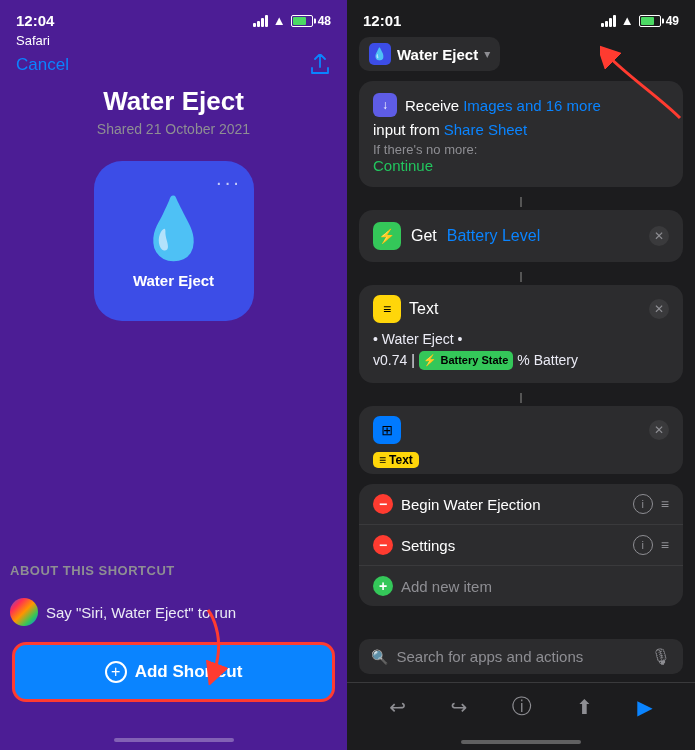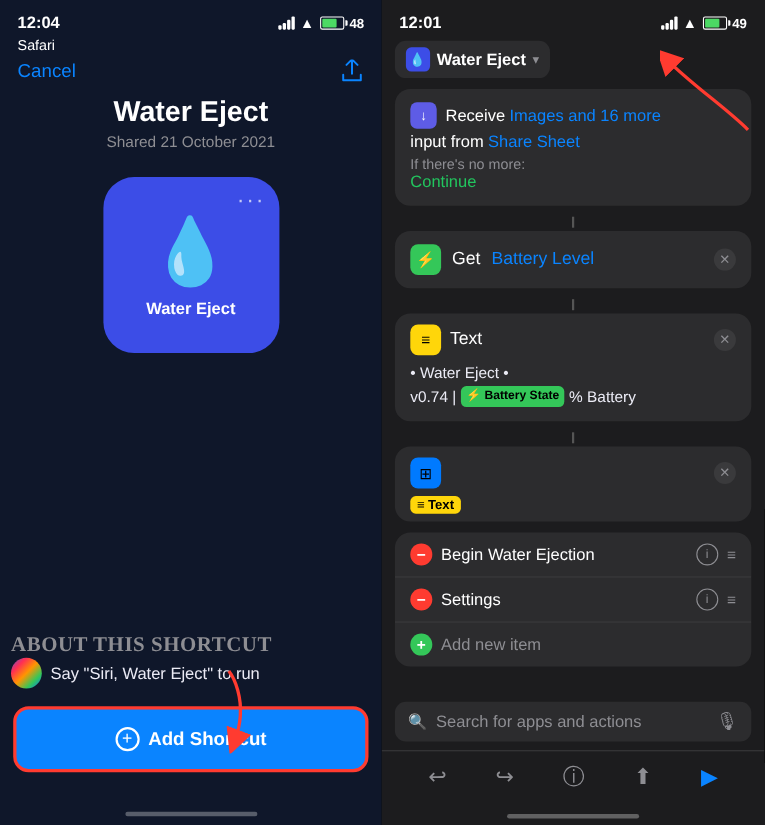--- a/index.html
+++ b/index.html
@@ -9,21 +9,21 @@
       display: flex;
       font-family: -apple-system, BlinkMacSystemFont, 'SF Pro Display', sans-serif;
       background: #000;
       overflow: hidden;
     }
 
     
     .left-panel {
       width: 347px;
       height: 750px;
-      background: #0f172a;
+      background: #4c1d95;
       display: flex;
       flex-direction: column;
       position: relative;
       overflow: hidden;
     }
 
     .left-status-bar {
       display: flex;
       justify-content: space-between;
       align-items: center;
@@ -139,26 +139,25 @@
     .spacer { flex: 1; }
 
     .about-section {
       width: 100%;
       padding: 0 10px;
       margin-bottom: 16px;
     }
 
     .about-title {
       color: #8e8e93;
-      font-size: 19px;
+      font-size: 13px;
       font-weight: 600;
       text-transform: uppercase;
       letter-spacing: 0.5px;
-      margin-bottom: 0;
-      font-family: Liberation Serif, serif;
+      margin-bottom: 20px;
     }
 
     .siri-row {
       display: flex;
       align-items: center;
       gap: 8px;
     }
 
     .siri-icon {
       width: 28px;

